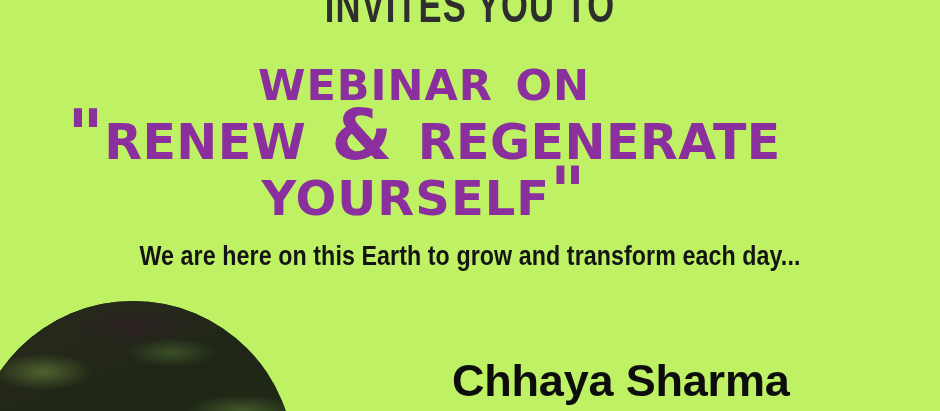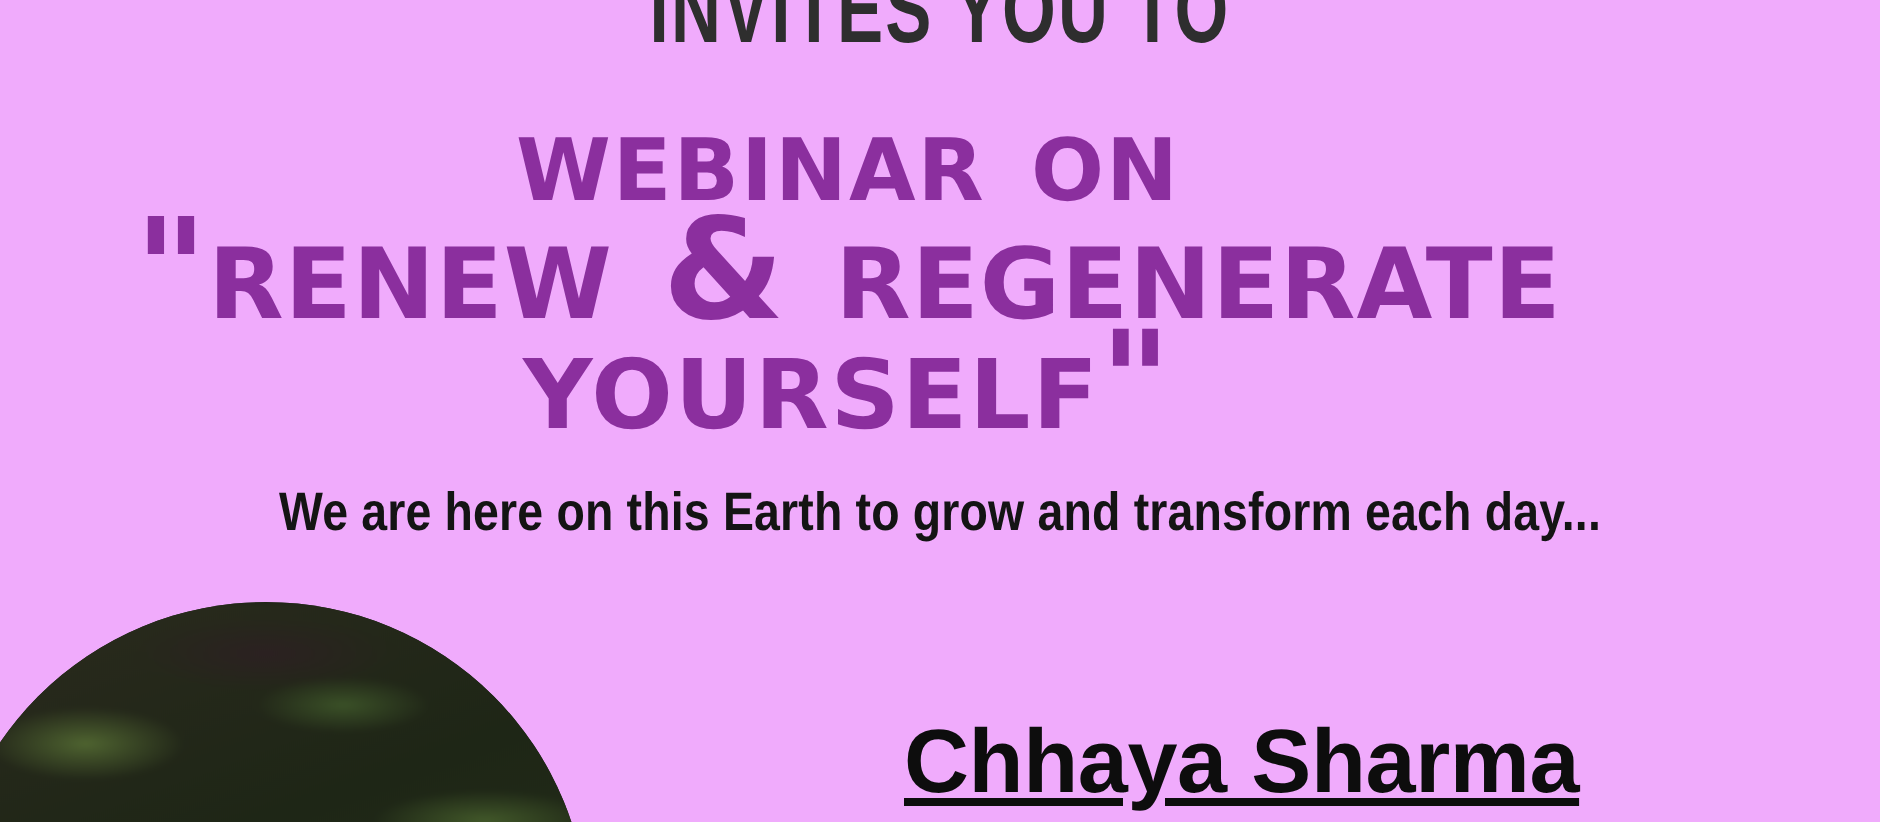--- a/index.html
+++ b/index.html
@@ -10,21 +10,21 @@
     width: 940px;
     height: 411px;
     overflow: hidden;
     font-family: "Liberation Sans", sans-serif;
   }
 
   #poster {
     position: relative;
     width: 940px;
     height: 411px;
-    background: #f0abfc;
+    background: #bef264;
     overflow: hidden;
   }
 
   
   .kicker {
     position: absolute;
     top: -22px;
     left: 0;
     width: 940px;
     text-align: center;
@@ -95,21 +95,20 @@
     position: absolute;
     left: 452px;
     top: 355px;
     color: #0d0d0d;
     font-family: "Liberation Sans", sans-serif;
     font-weight: 700;
     font-size: 45px;
     line-height: 52px;
     letter-spacing: -0.2px;
     white-space: nowrap;
-    text-decoration: underline;
   }
 
   
   .photo-circle {
     position: absolute;
     left: -28px;
     top: 301px;
     width: 322px;
     height: 322px;
     border-radius: 50%;

